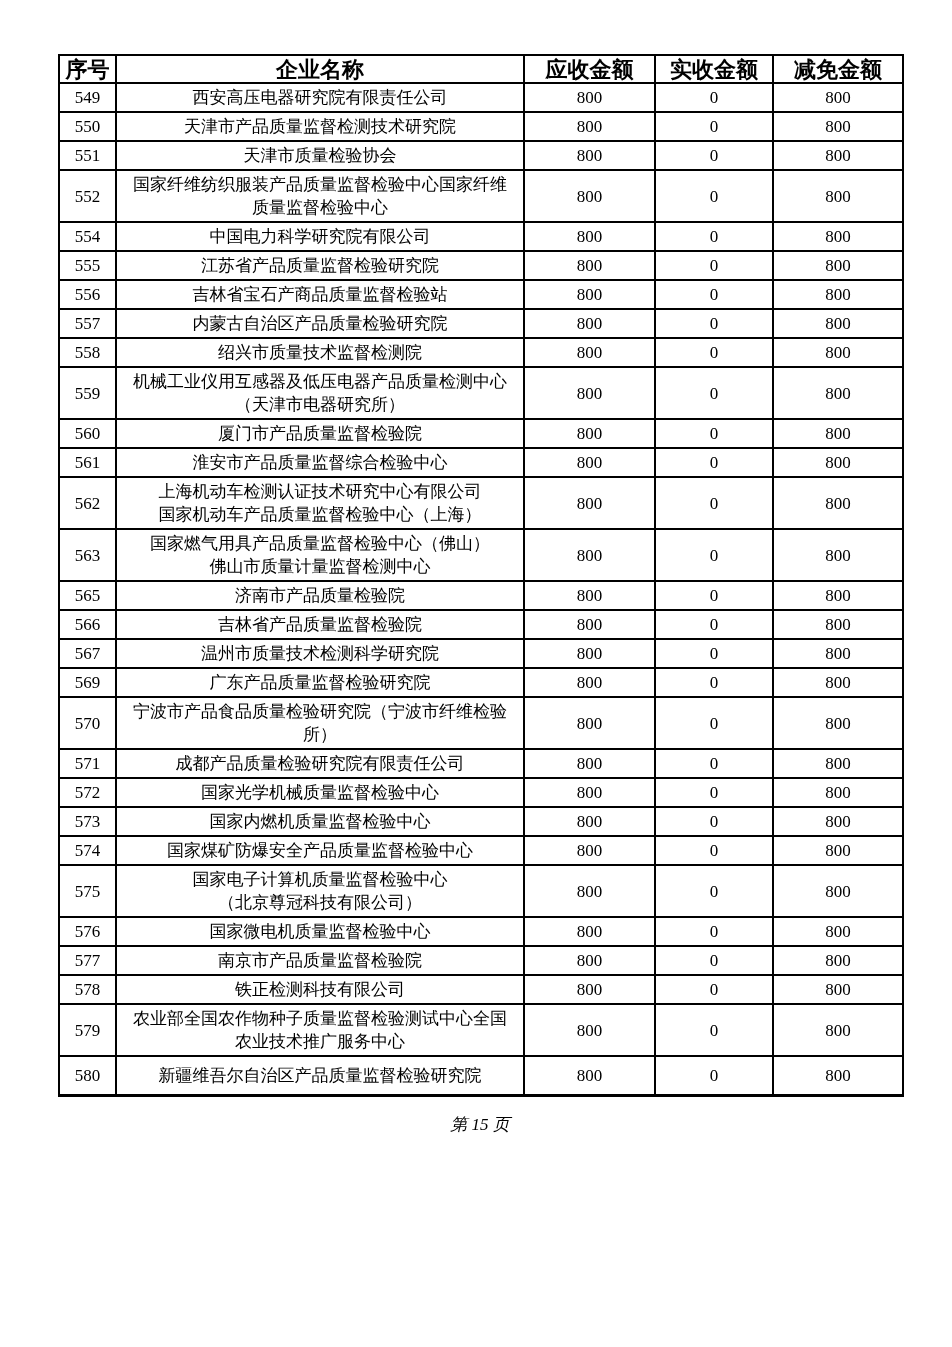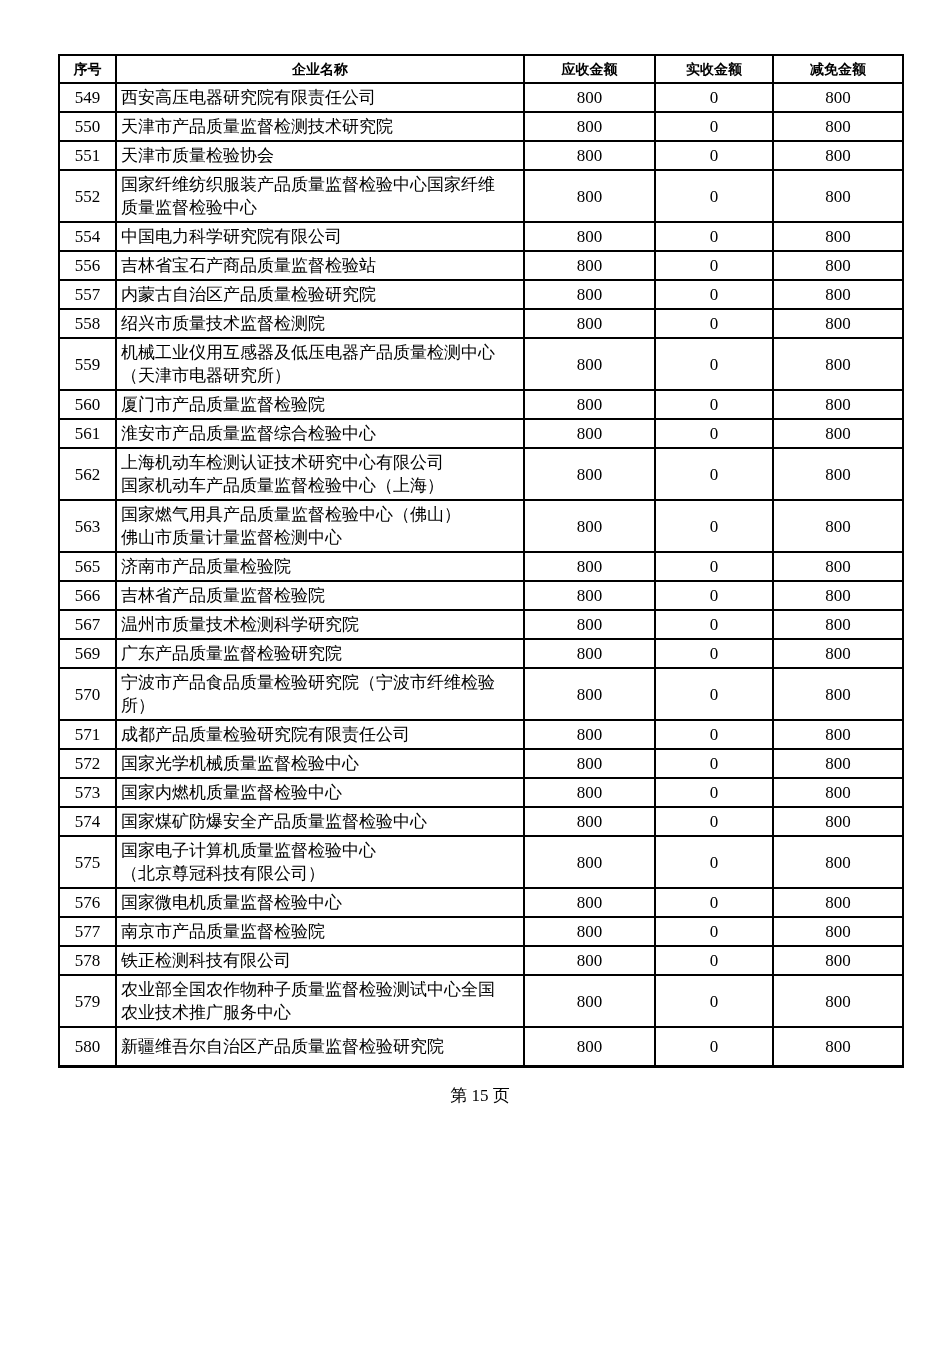--- a/index.html
+++ b/index.html
@@ -32,45 +32,46 @@
 
   .fee-table th, .fee-table td {
     border: 2px solid #000000;
     line-height: 23px;
     padding: 2px 4px;
     vertical-align: middle;
     overflow: hidden;
   }
   .fee-table th {
     font-weight: bold;
-    font-size: 14px;
+    font-size: 22px;
     text-align: center;
     height: 24px;
     padding: 1px 2px;
   }
   .fee-table td {
     font-size: 17px;
   }
   td.cell-serial { text-align: center; }
-  td.cell-name   { text-align: left; white-space: pre-line; }
+  td.cell-name   { text-align: center; white-space: pre-line; }
   td.cell-amount { text-align: center; }
 
   
   .fee-table tbody tr:last-child td {
     padding-top: 7px;
     padding-bottom: 7px;
     border-bottom: 3px solid #000000;
   }
 
   .page-footer {
     margin-top: 16px;
     margin-left: 58px;
     width: 844px;
     text-align: center;
     font-size: 17px;
+    font-style: italic;
   }
 </style>
 </head>
 <body>
 
 <div class="sheet">
 
   <table class="fee-table">
     <colgroup>
       <col class="col-serial">
@@ -119,20 +120,27 @@
           <td class="cell-amount">800</td>
         </tr>
         <tr>
           <td class="cell-serial">554</td>
           <td class="cell-name">中国电力科学研究院有限公司</td>
           <td class="cell-amount">800</td>
           <td class="cell-amount">0</td>
           <td class="cell-amount">800</td>
         </tr>
         <tr>
+          <td class="cell-serial">555</td>
+          <td class="cell-name">江苏省产品质量监督检验研究院</td>
+          <td class="cell-amount">800</td>
+          <td class="cell-amount">0</td>
+          <td class="cell-amount">800</td>
+        </tr>
+        <tr>
           <td class="cell-serial">556</td>
           <td class="cell-name">吉林省宝石产商品质量监督检验站</td>
           <td class="cell-amount">800</td>
           <td class="cell-amount">0</td>
           <td class="cell-amount">800</td>
         </tr>
         <tr>
           <td class="cell-serial">557</td>
           <td class="cell-name">内蒙古自治区产品质量检验研究院</td>
           <td class="cell-amount">800</td>

